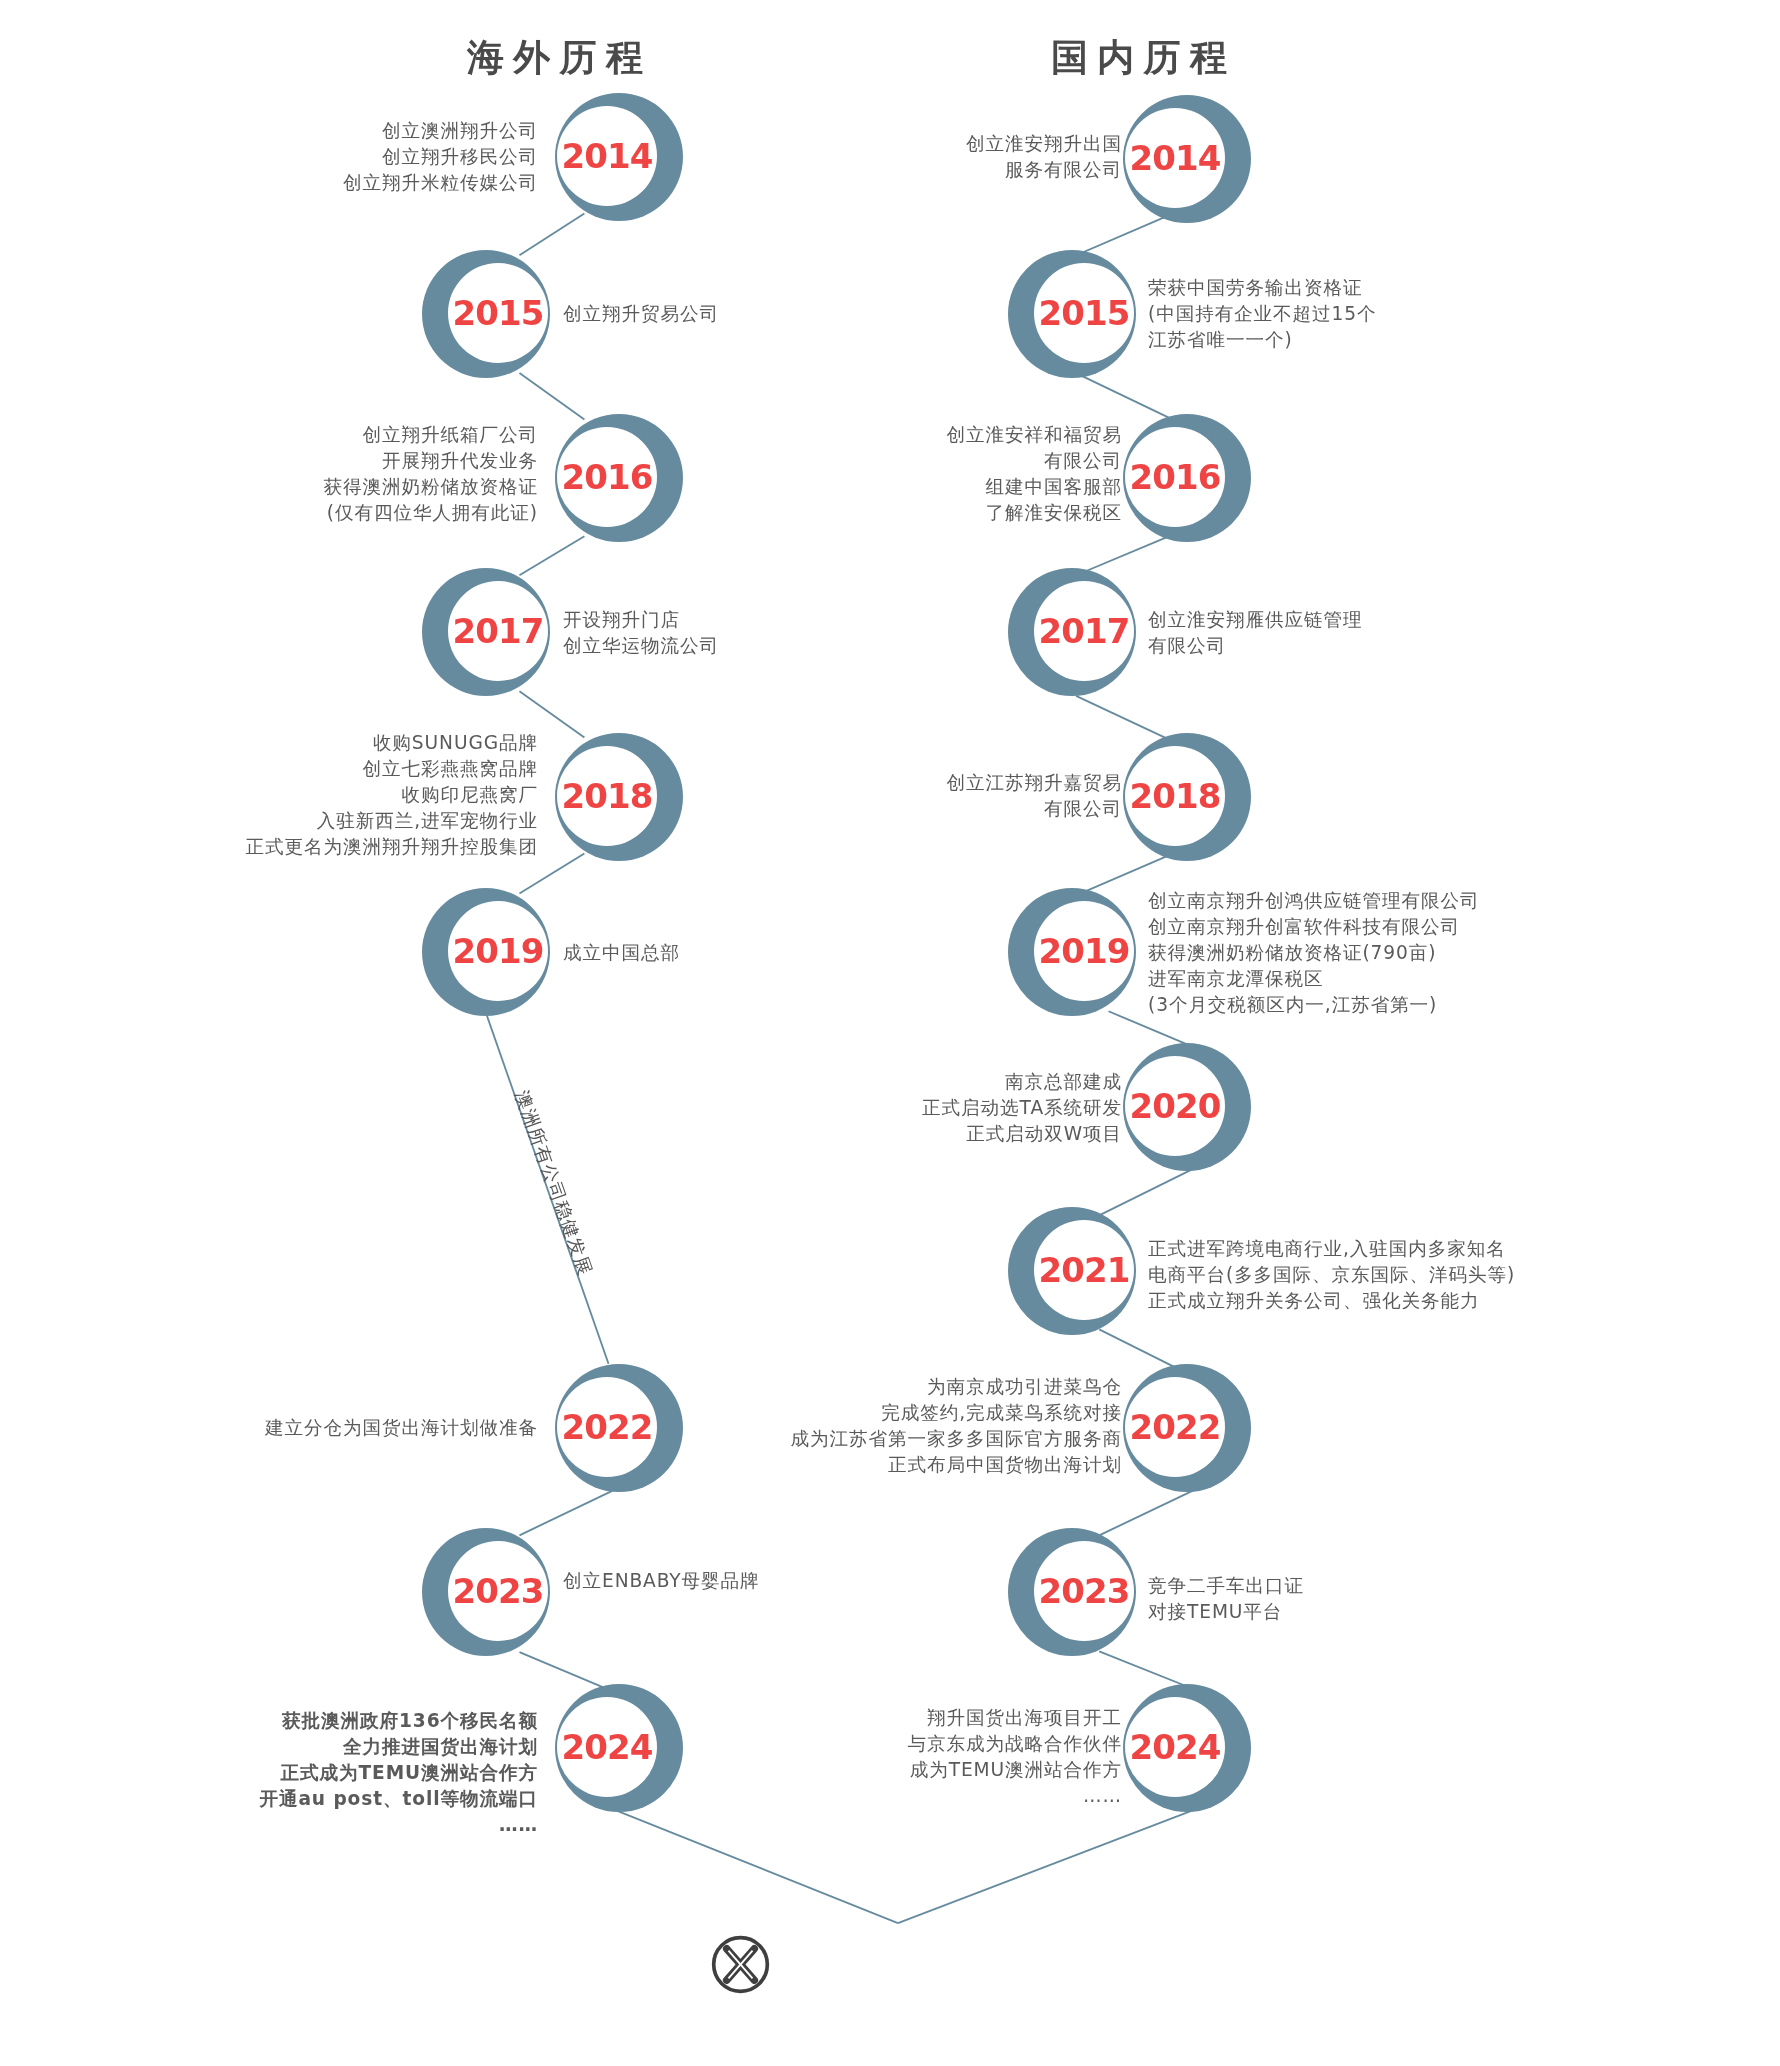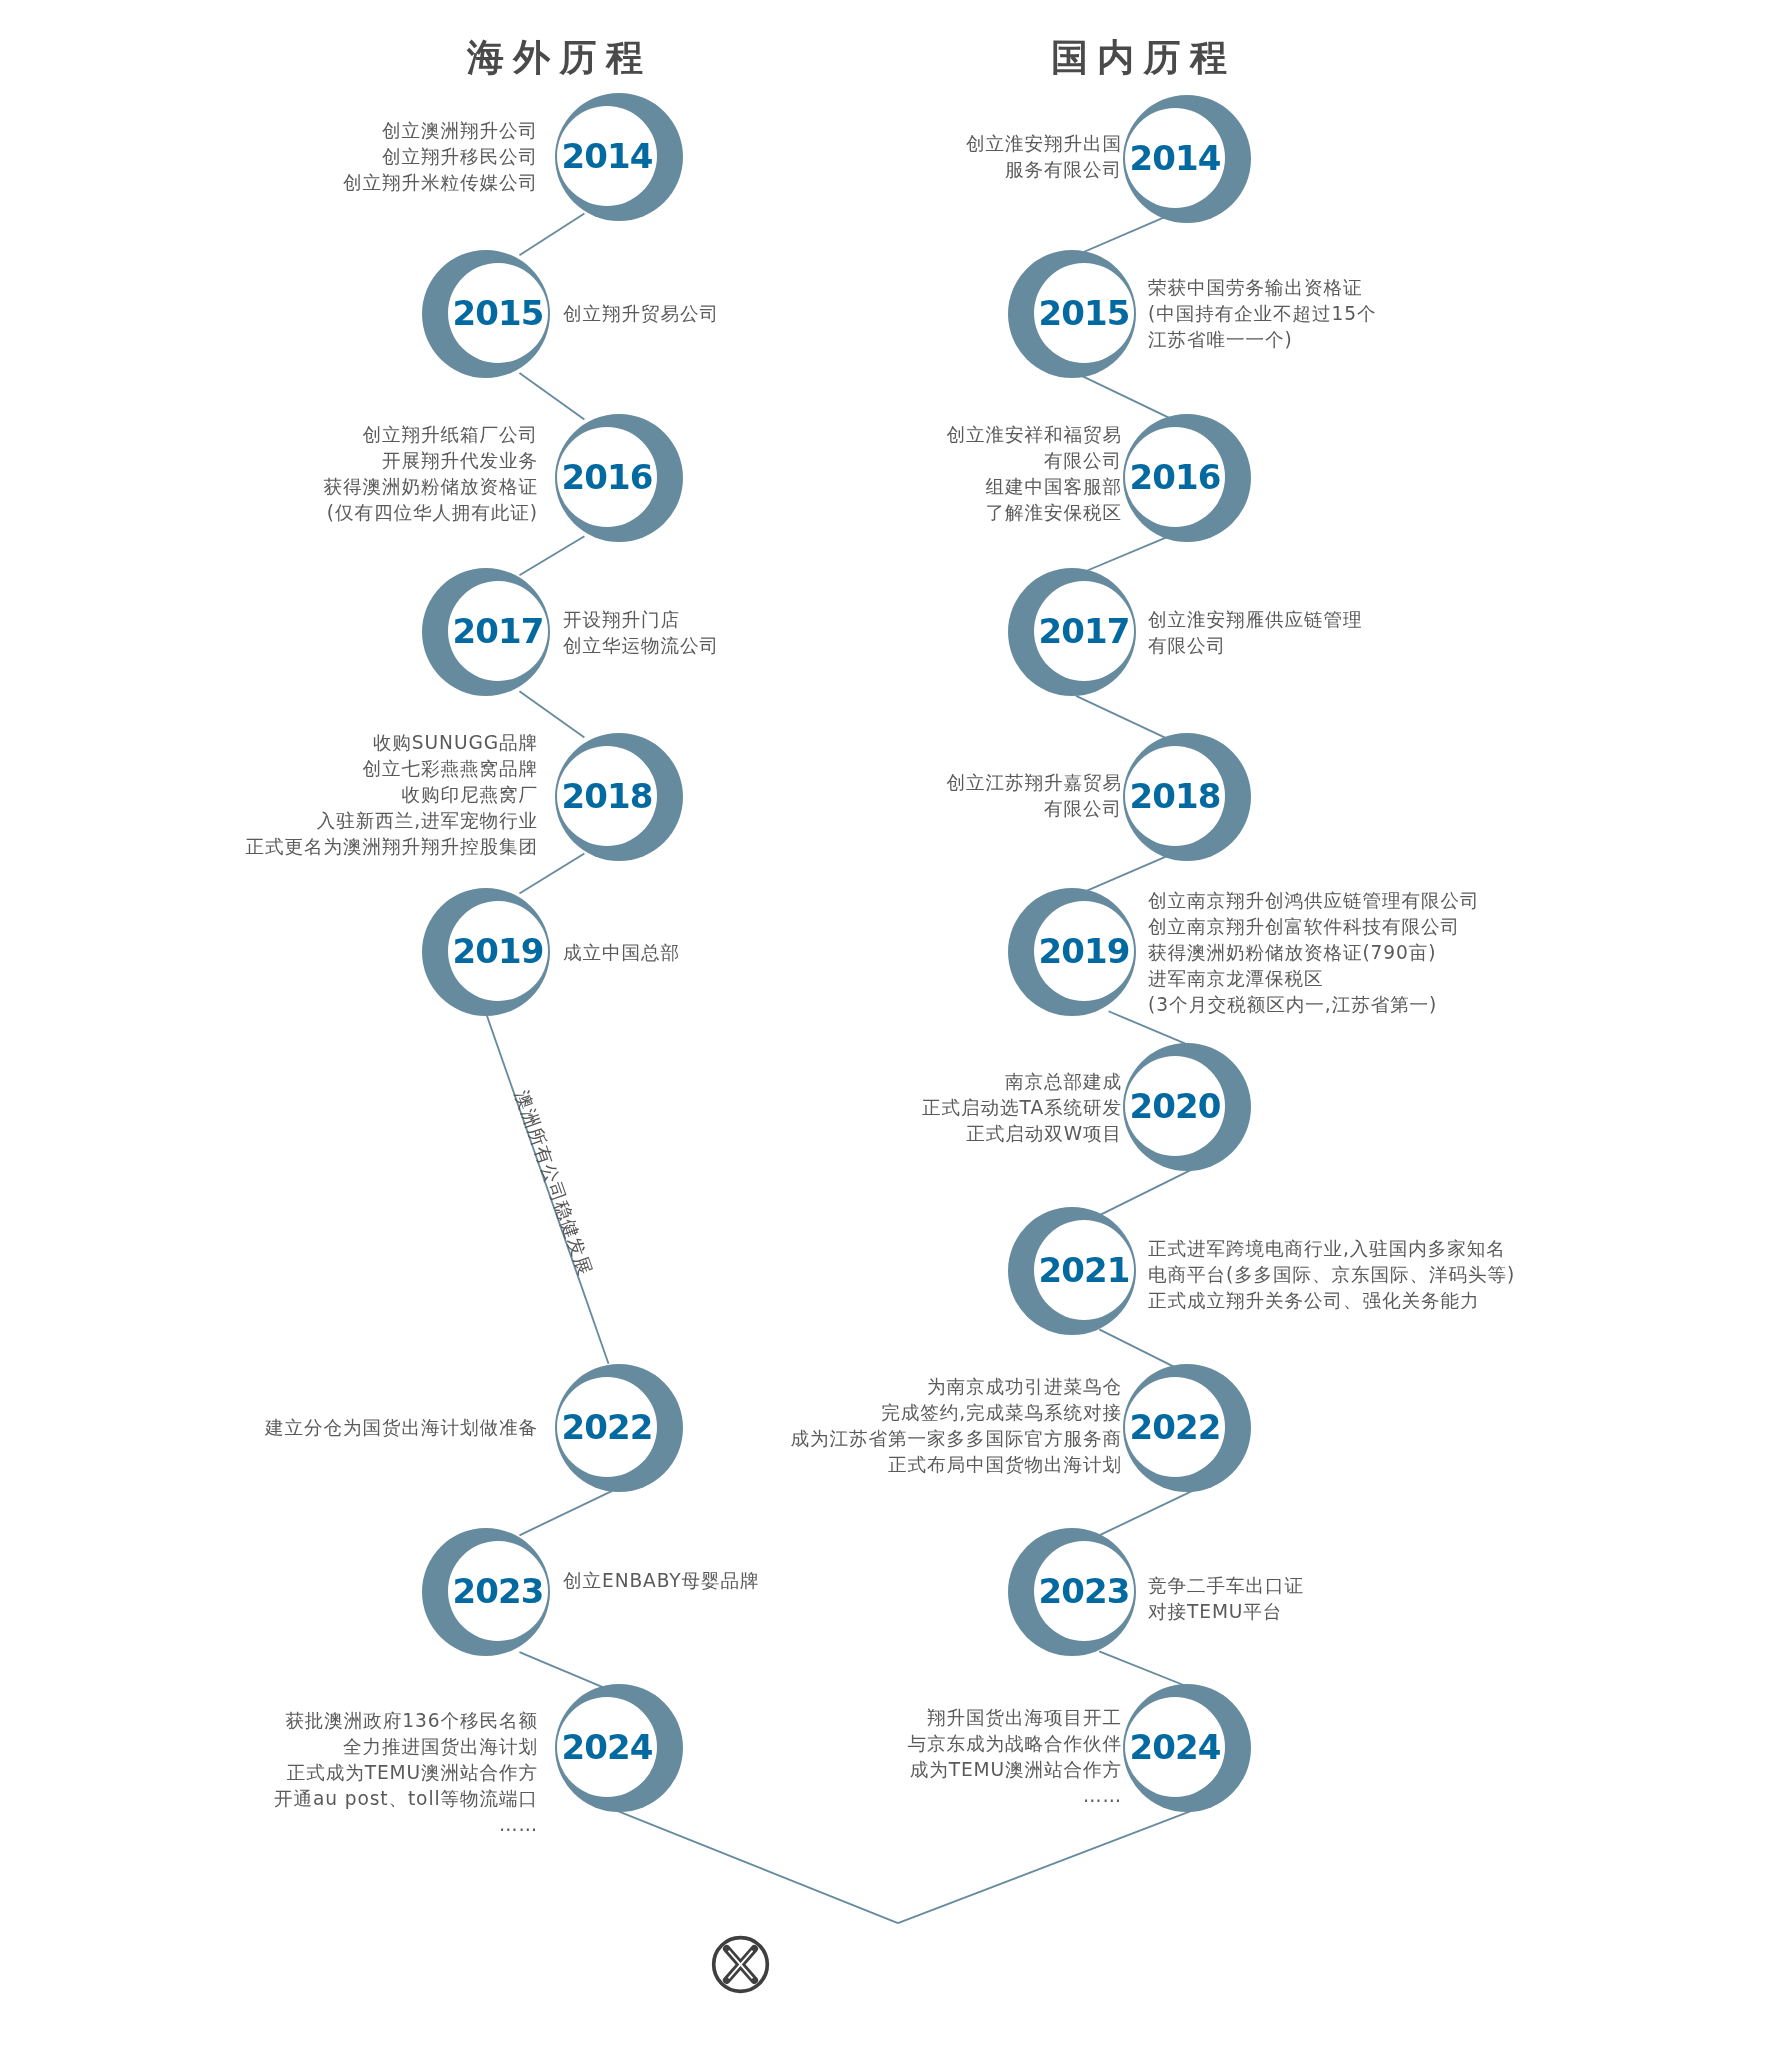--- a/index.html
+++ b/index.html
@@ -6,21 +6,21 @@
   body { width: 1781px; height: 2067px; position: relative; overflow: hidden;
          font-family: "DejaVu Sans", "Liberation Sans", sans-serif; color: #555555; }
   .col-title { position: absolute; top: 33px; font-size: 37px; font-weight: bold;
                letter-spacing: 9.3px; color: #4a4a4a; }
   svg.lines { position: absolute; left: 0; top: 0; }
   .node { position: absolute; width: 128px; height: 128px; border-radius: 50%; background: #668b9e; }
   .node .inner { position: absolute; width: 100px; height: 100px; border-radius: 50%; background: #ffffff;
                  top: 13px; display: flex; align-items: center; justify-content: center; }
   .node.side-r .inner { left: 1.9px; }
   .node.side-l .inner { left: 26px; }
-  .node .year { font-family: "DejaVu Sans", sans-serif; font-weight: bold; font-size: 34px; color: #0369a1;
+  .node .year { font-family: "DejaVu Sans", sans-serif; font-weight: bold; font-size: 34px; color: #ef4444;
                 letter-spacing: -0.9px; }
   .desc { position: absolute; font-size: 18.6px; line-height: 26px; color: #5a5a5a; white-space: nowrap; }
   .desc.align-r { text-align: right; }
   .desc.align-l { text-align: left; }
   .desc div { letter-spacing: 0.9px; }
   .rot-note { position: absolute; font-size: 18.6px; color: #555; white-space: nowrap; letter-spacing: 0.9px;
               transform-origin: 0 0; }
   .footer { position: absolute; left: 710px; top: 1934px; display: flex; align-items: center; }
   .logo-mark { width: 61px; height: 61px; }
   .brand { margin-left: 9.3px; }
@@ -142,21 +142,21 @@
   </div>
 <div class="desc align-l" style="left:563px;top:1568px;">
   <div>创立ENBABY母婴品牌</div>
 </div>
 
 <div class="node side-r" style="left:555px;top:1684px;">
     <div class="inner">
       <span class="year">2024</span>
     </div>
   </div>
-<div class="desc align-r" style="right:1243px;top:1708px;">
+<div class="desc align-r" style="right:1243px;top:1708px;font-weight:bold;">
   <div>获批澳洲政府136个移民名额</div>
     <div>全力推进国货出海计划</div>
     <div>正式成为TEMU澳洲站合作方</div>
     <div>开通au post、toll等物流端口</div>
     <div>……</div>
 </div>
 
 <div class="node side-r" style="left:1123px;top:95px;">
     <div class="inner">
       <span class="year">2014</span>

